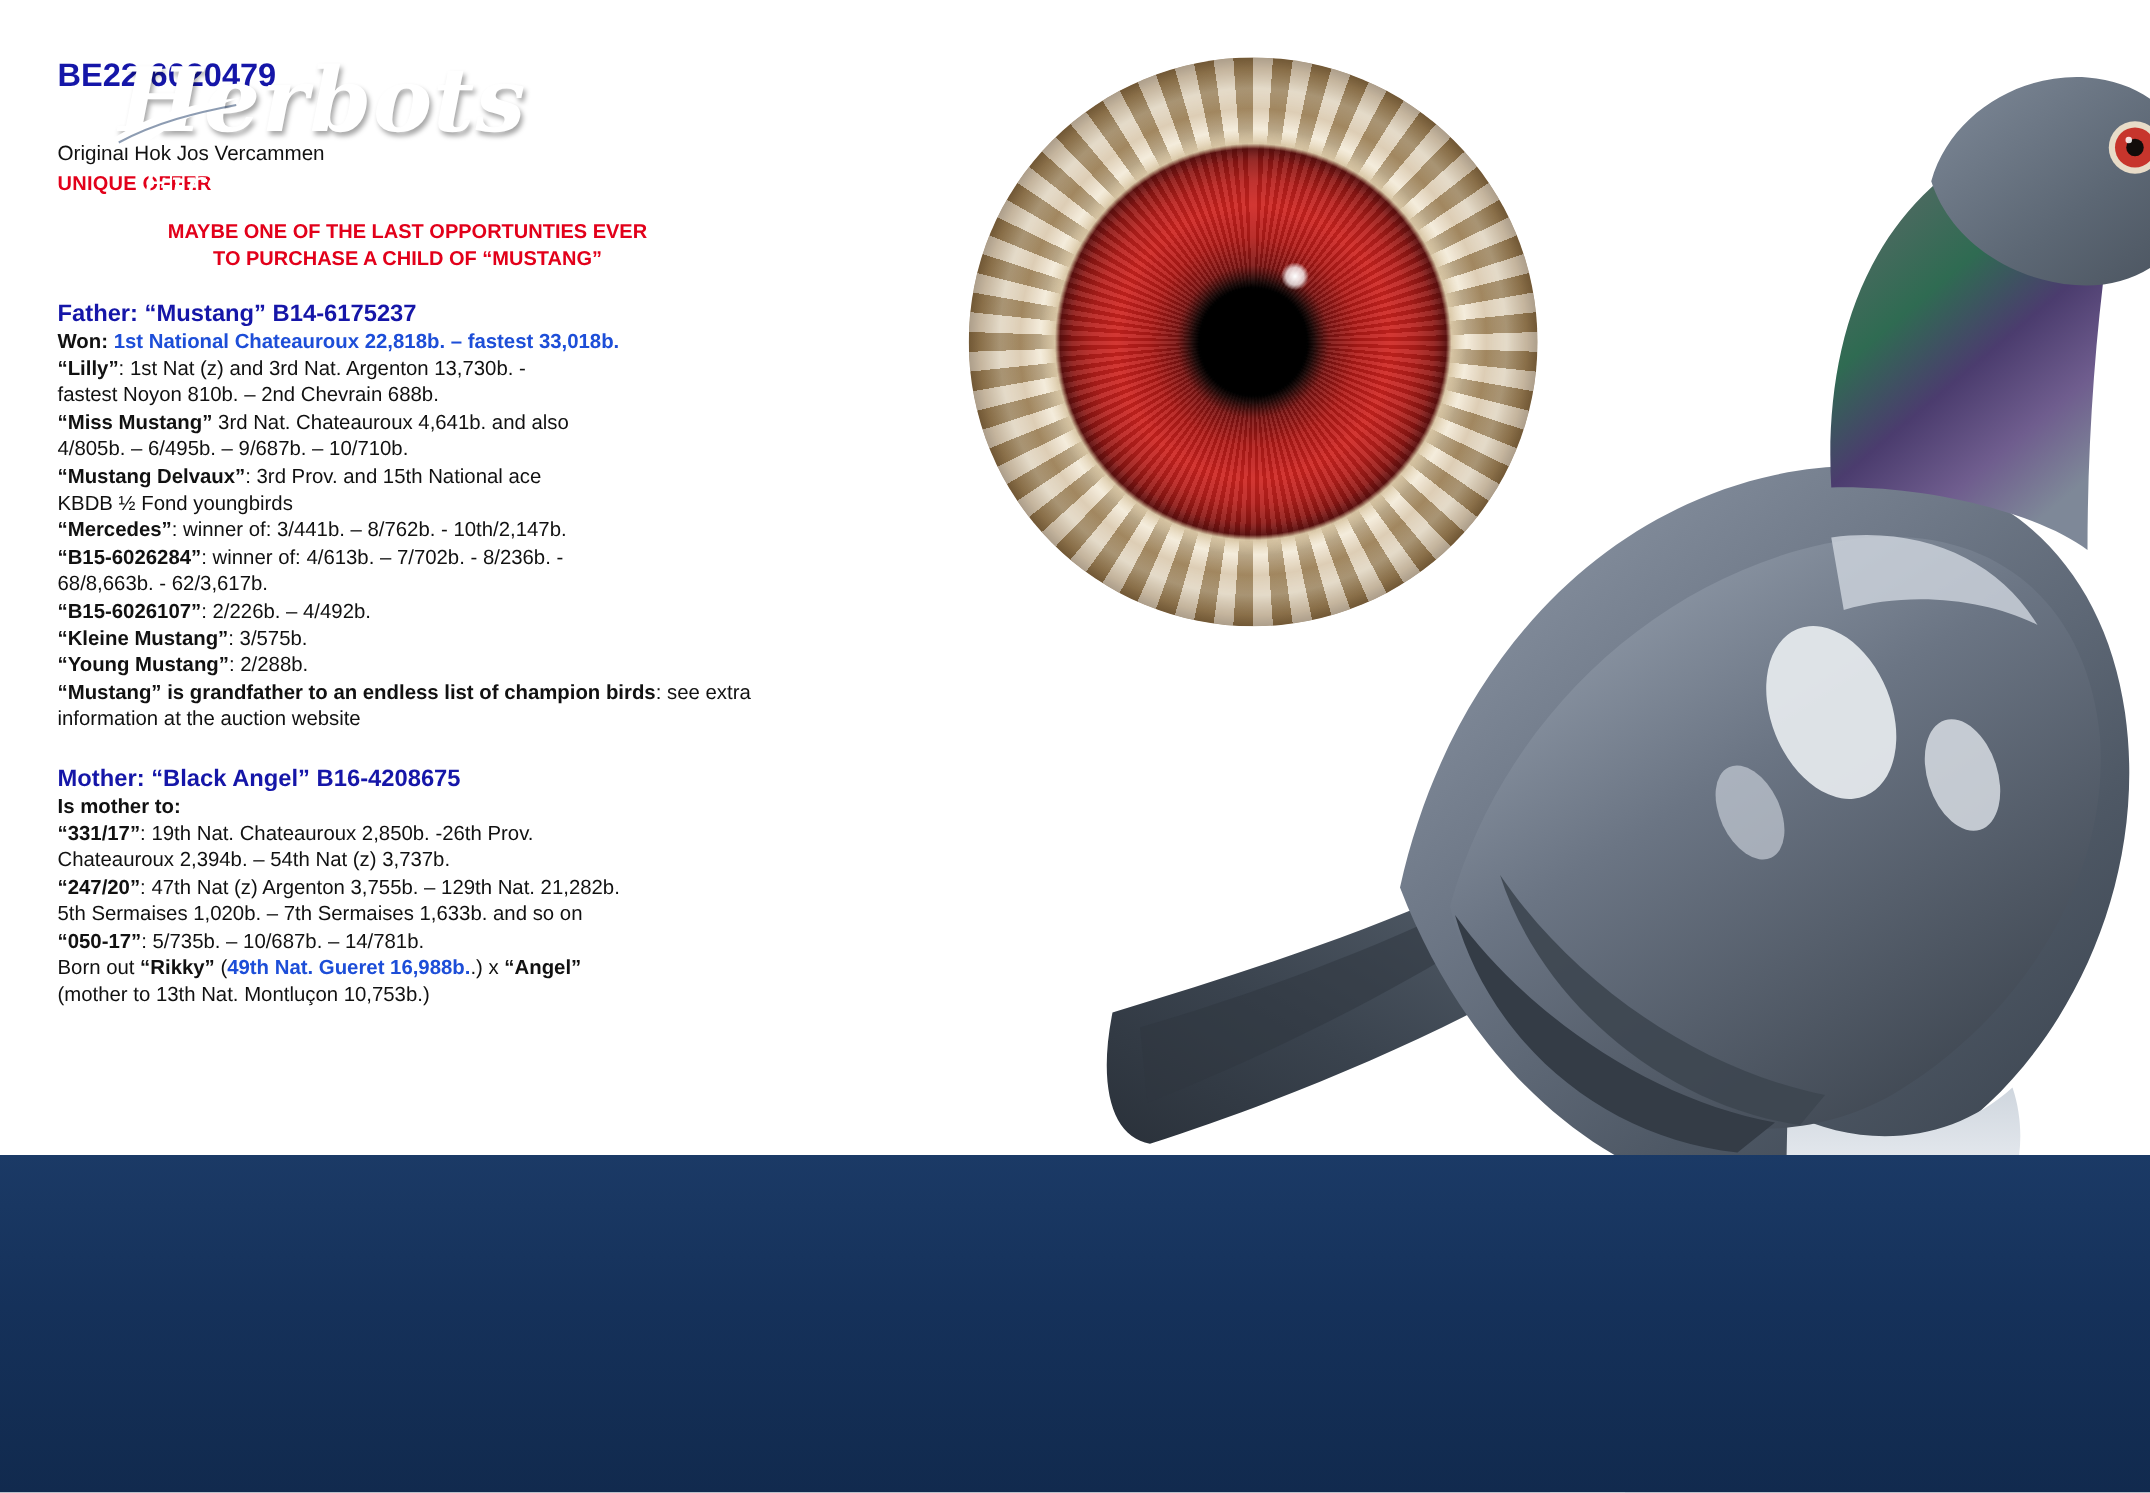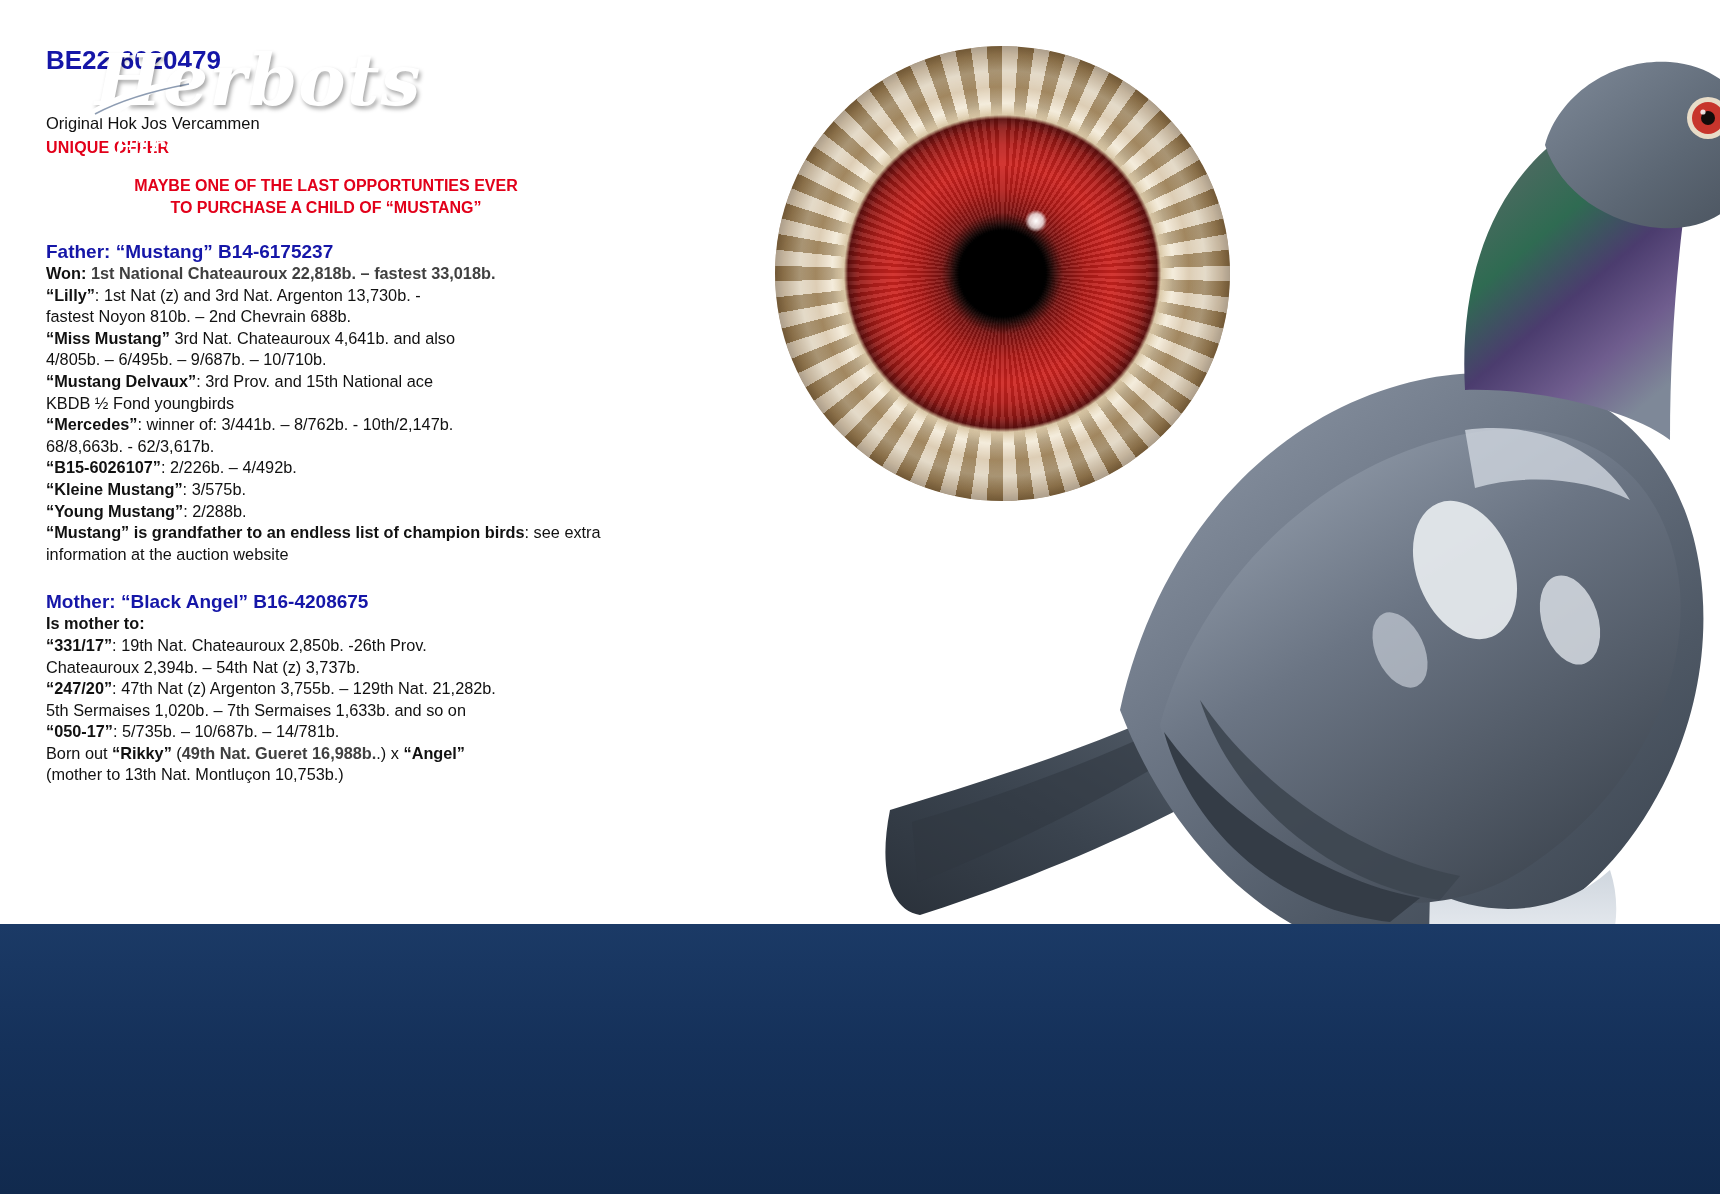--- a/index.html
+++ b/index.html
@@ -72,21 +72,21 @@
 
   .body-block {
     font-size: 16.3px;
     line-height: 21.6px;
     color: #111111;
   }
   .body-block p {
     margin: 0;
   }
   .b { font-weight: bold; }
-  .blue-bold { color: #404040; font-weight: bold; }
+  .blue-bold { color: #1d4ed8; font-weight: bold; }
 
   .gap { height: 16px; }
 
   
   #eye-photo {
     position: absolute;
     left: 775px;
     top: 46px;
     width: 455px;
     height: 455px;
@@ -352,20 +352,21 @@
     <p>fastest Noyon 810b. – 2nd Chevrain 688b.</p>
 
     <p><span class="b">“Miss Mustang”</span><span> 3rd Nat. Chateauroux 4,641b. and also</span></p>
     <p>4/805b. – 6/495b. – 9/687b. – 10/710b.</p>
 
     <p><span class="b">“Mustang Delvaux”</span><span>: 3rd Prov. and 15th National ace</span></p>
     <p>KBDB ½ Fond youngbirds</p>
 
     <p><span class="b">“Mercedes”</span><span>: winner of: 3/441b. – 8/762b. - 10th/2,147b.</span></p>
 
+    <p><span class="b">“B15-6026284”</span><span>: winner of: 4/613b. – 7/702b. - 8/236b. -</span></p>
     <p>68/8,663b. - 62/3,617b.</p>
 
     <p><span class="b">“B15-6026107”</span><span>: 2/226b. – 4/492b.</span></p>
 
     <p><span class="b">“Kleine Mustang”</span><span>: 3/575b.</span></p>
 
     <p><span class="b">“Young Mustang”</span><span>: 2/288b.</span></p>
 
     <p><span class="b">“Mustang” is grandfather to an endless list of champion birds</span><span>: see extra information at the auction website</span></p>
   </div>

